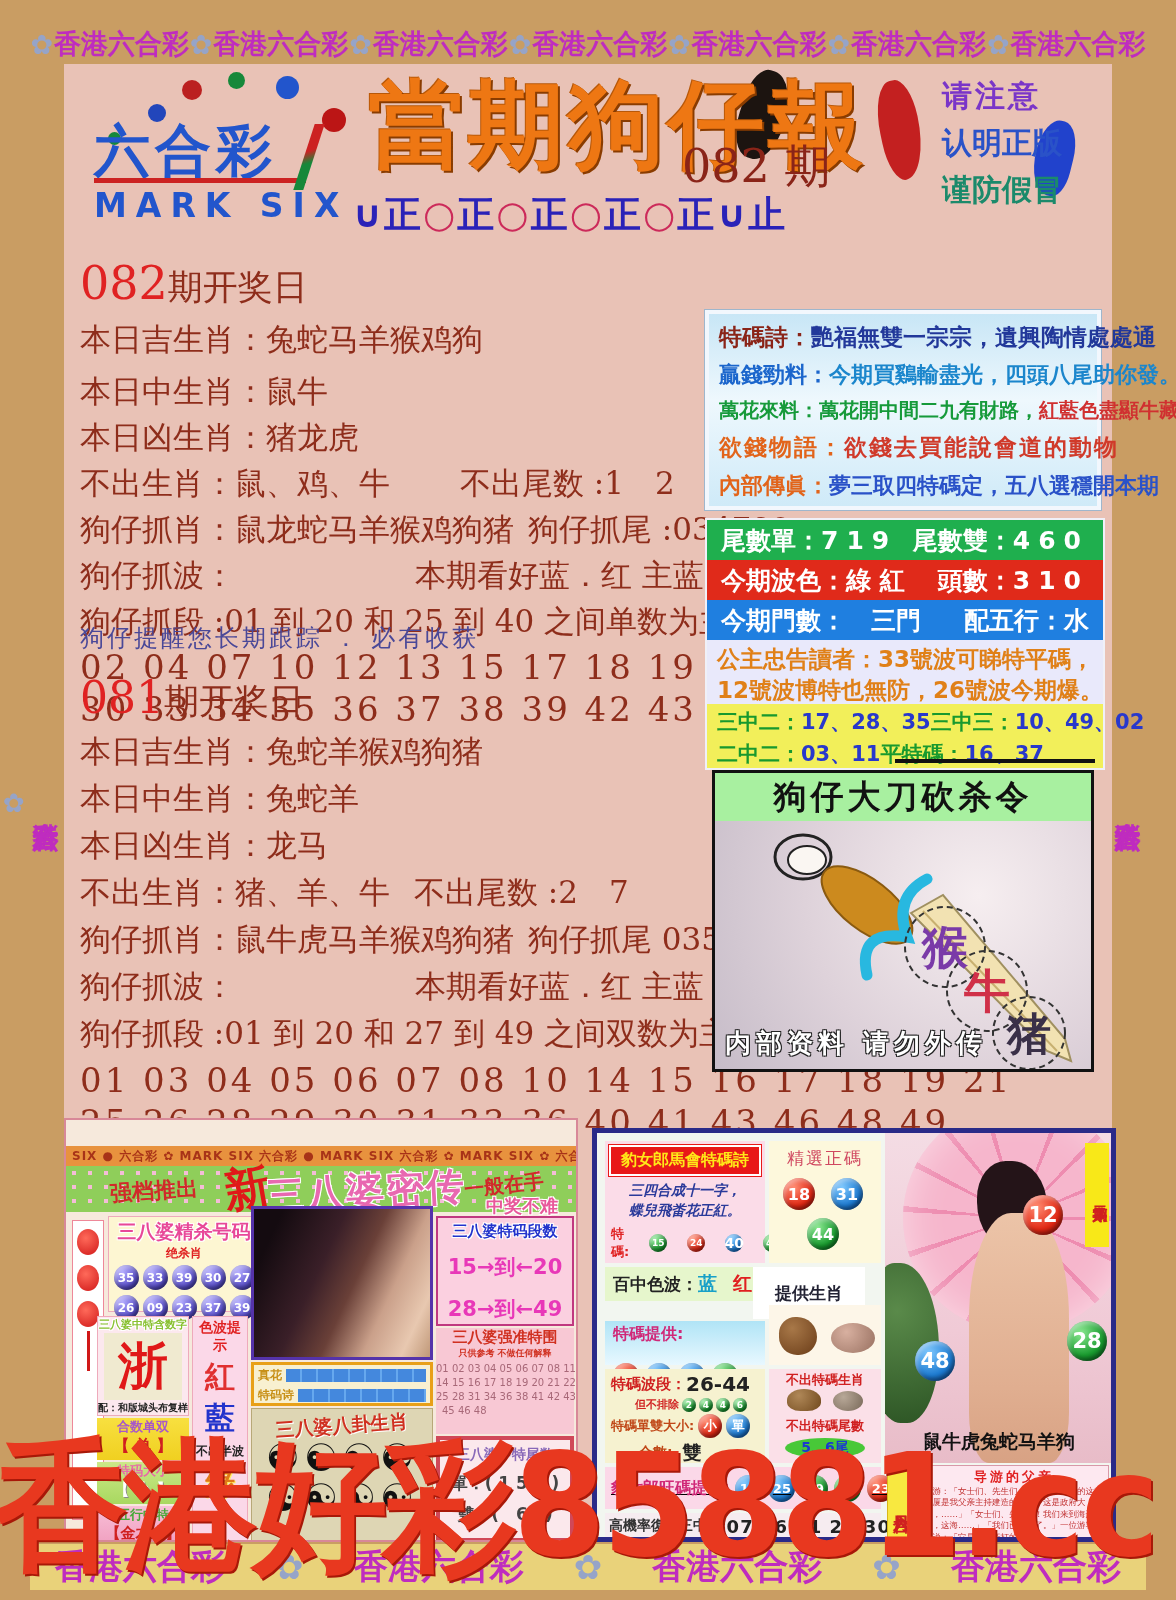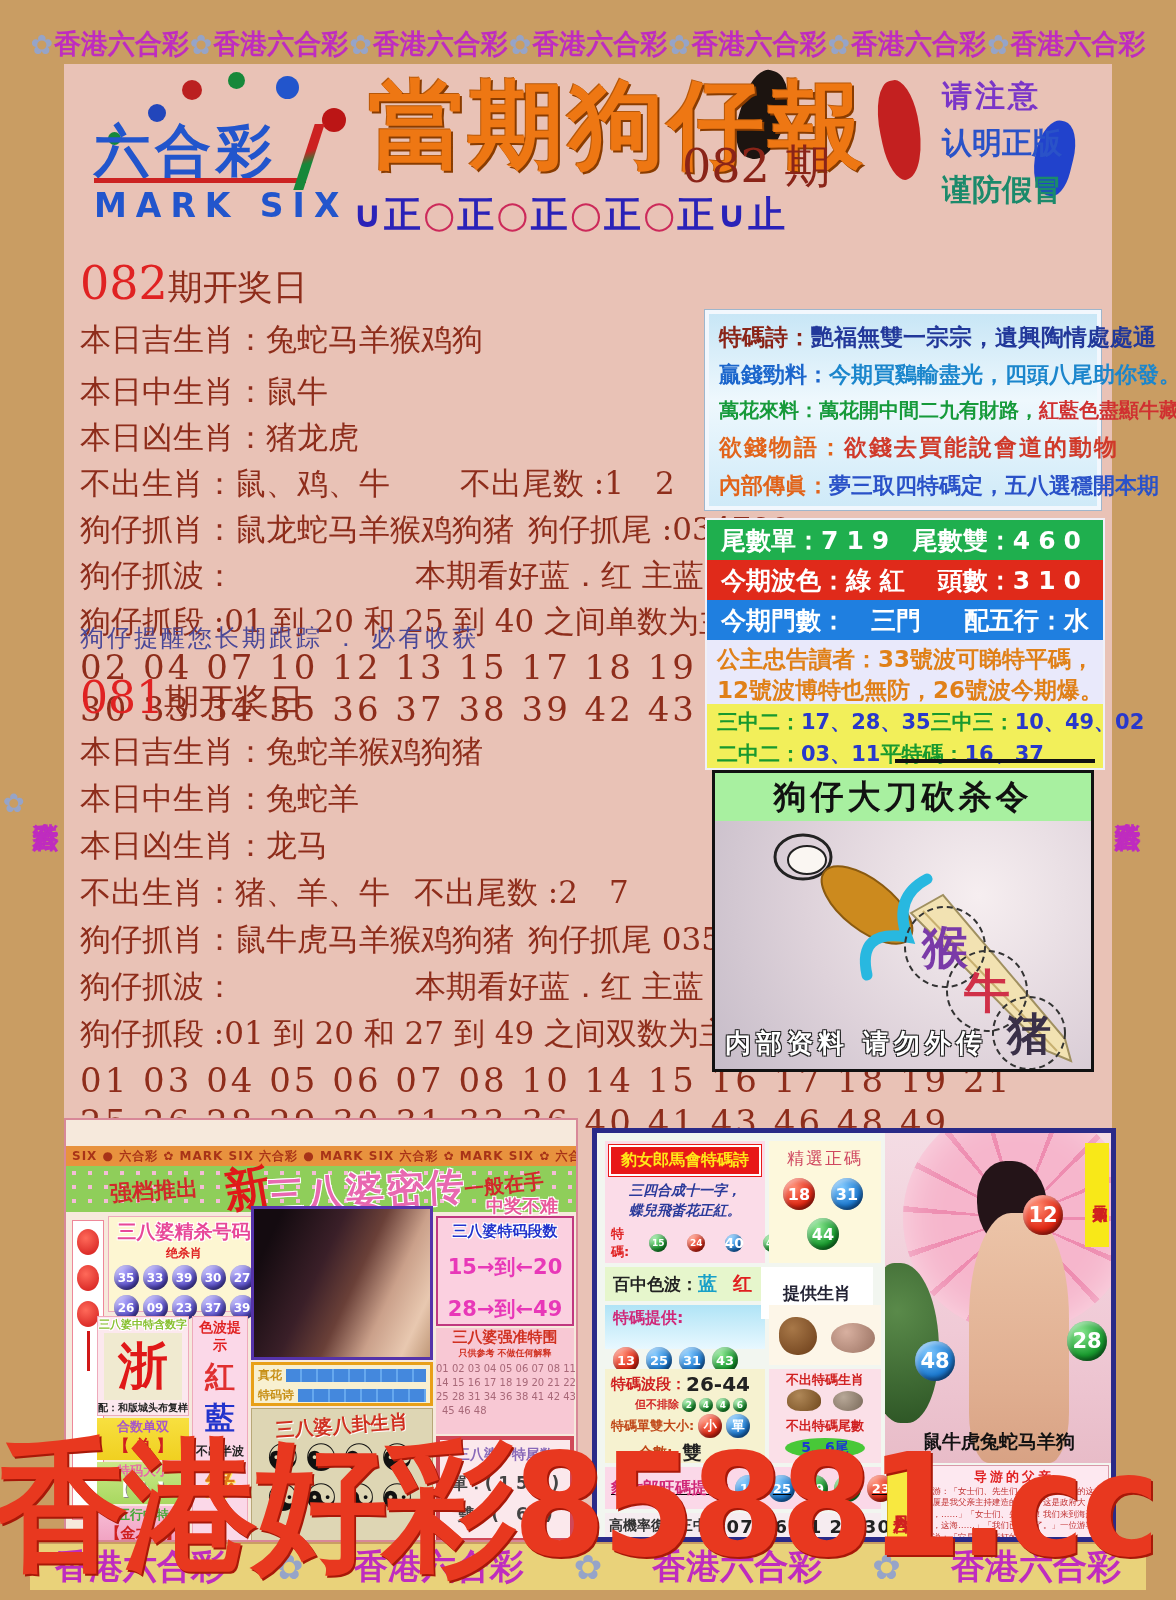--- a/index.html
+++ b/index.html
@@ -312,21 +312,21 @@
       <span class="ball c-g" style="width:18px;height:18px;font-size:9px;">46</span>
     </div>
   </div>
 
   <div class="abs rowflex" style="left:8px;top:134px;width:160px;height:34px;background:#e6f6cc;padding-left:8px;box-sizing:border-box;">
     <span style="font-size:17px;font-weight:bold;color:#222;">百中色波：</span>
     <span style="font-size:19px;font-weight:bold;color:#18a0c8;">蓝</span>　
     <span style="font-size:19px;font-weight:bold;color:#e02020;">红</span>
   </div>
 
-  <div class="abs" style="left:8px;top:172px;width:160px;height:44px;background:linear-gradient(180deg,#b0e4f6,#e8f8ff);">
+  <div class="abs" style="left:8px;top:188px;width:160px;height:44px;background:linear-gradient(180deg,#b0e4f6,#e8f8ff);">
     <div style="font-size:16px;font-weight:bold;color:#d02878;margin:3px 0 0 8px;">特碼提供:</div>
     <div class="rowflex" style="gap:7px;margin:18px 0 0 8px;">
       <span class="ball c-r" style="width:26px;height:26px;font-size:13px;">13</span>
       <span class="ball c-b" style="width:26px;height:26px;font-size:13px;">25</span>
       <span class="ball c-b" style="width:26px;height:26px;font-size:13px;">31</span>
       <span class="ball c-g" style="width:26px;height:26px;font-size:13px;">43</span>
     </div>
   </div>
 
   <div class="abs" style="left:8px;top:236px;width:160px;height:94px;background:#f6f2d0;padding:3px 6px;box-sizing:border-box;">
@@ -353,21 +353,21 @@
   </div>
 
   <div class="abs" style="left:172px;top:8px;width:112px;height:122px;background:#fdf8dc;">
     <div style="font-size:17px;font-weight:normal;color:#d04860;text-align:center;margin-top:6px;letter-spacing:2px;">精選正碼</div>
     <div style="position:relative;height:90px;">
       <span class="ball abs c-r" style="left:14px;top:8px;width:32px;height:32px;font-size:16px;">18</span>
       <span class="ball abs c-b" style="left:62px;top:8px;width:32px;height:32px;font-size:16px;">31</span>
       <span class="ball abs c-g" style="left:38px;top:48px;width:32px;height:32px;font-size:16px;">44</span>
     </div>
   </div>
-  <div class="abs" style="left:164px;top:134px;width:112px;height:52px;background:#fff;display:flex;align-items:center;justify-content:center;">
+  <div class="abs" style="left:156px;top:134px;width:112px;height:52px;background:#fff;display:flex;align-items:center;justify-content:center;">
     <span style="font-size:17px;font-weight:bold;color:#223;">提供生肖</span>
   </div>
   <div class="abs" style="left:172px;top:172px;width:112px;height:60px;background:#fdf6e8;">
     <span class="abs" style="left:10px;top:12px;width:38px;height:38px;border-radius:45% 55% 50% 50%;background:radial-gradient(circle at 35% 30%,#a87848,#6a3c18);"></span>
     <span class="abs" style="left:62px;top:18px;width:44px;height:30px;border-radius:50%;background:radial-gradient(circle at 35% 30%,#d8b0a0,#987060);"></span>
   </div>
   <div class="abs" style="left:172px;top:236px;width:112px;height:94px;background:#fbe0e8;text-align:center;">
     <div style="font-size:13px;font-weight:bold;color:#d02020;margin-top:2px;">不出特碼生肖</div>
     <div style="position:relative;height:26px;">
       <span class="abs" style="left:18px;top:0;width:34px;height:22px;border-radius:50% 50% 40% 40%;background:radial-gradient(circle at 35% 30%,#b08858,#70481c);"></span>

